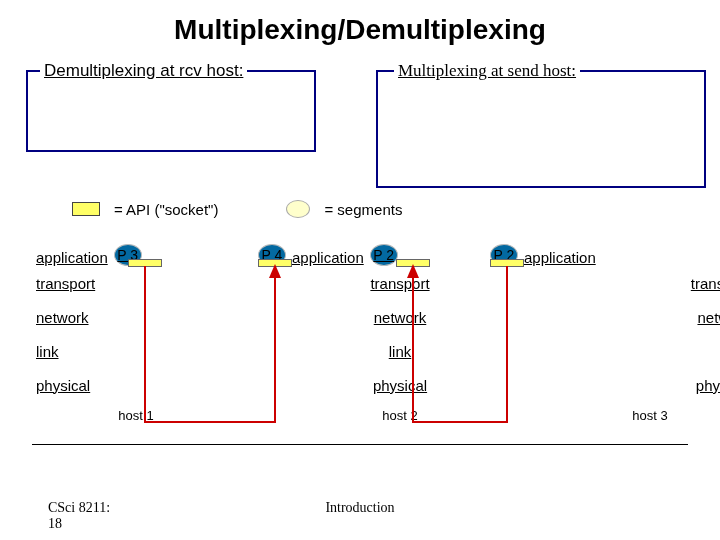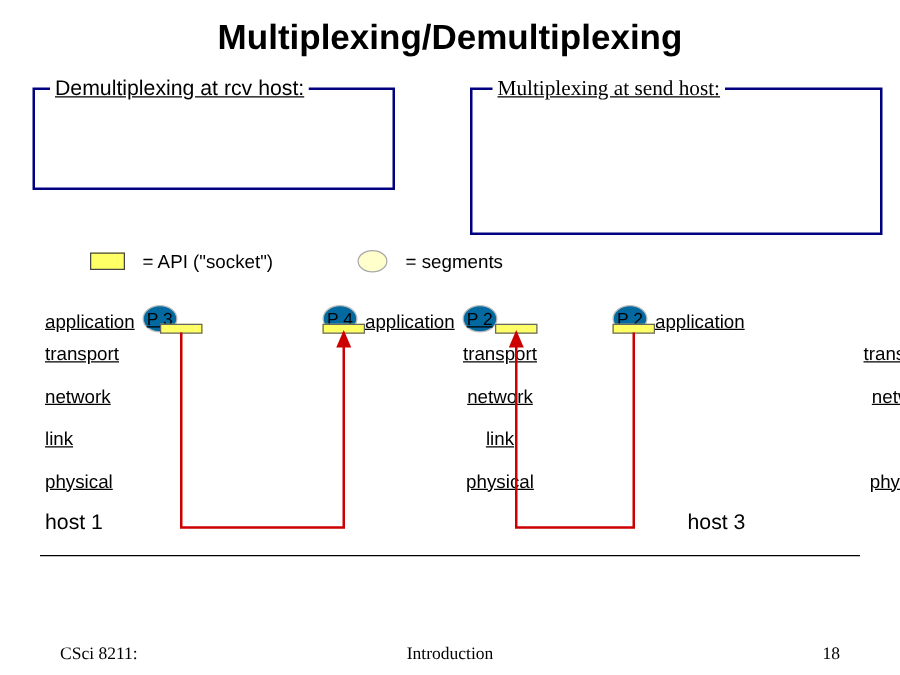--- a/index.html
+++ b/index.html
@@ -63,21 +63,21 @@
     display: inline-block;
   }
 
   
   .stack {
     position: absolute;
     width: 200px;
     font-size: 15px;
   }
   .stack div.layer { height: 34px; display: flex; align-items: center; text-decoration: underline; }
-  .stack .hostlabel { text-align: left; font-size: 17px; margin-top: 6px; text-decoration: none; }
+  .stack .hostlabel { text-align: center; font-size: 13px; margin-top: 6px; text-decoration: none; }
   .stack-left   { left: 36px;  top: 180px; }
   .stack-mid    { left: 300px; top: 180px; }
   .stack-right  { left: 550px; top: 180px; text-align: left; }
   .stack-right div.layer { justify-content: flex-end; }
   .stack-mid div.layer   { justify-content: center; }
 
   .app-row { position: absolute; top: 180px; display: flex; align-items: flex-end; gap: 6px; height: 34px; }
   .app-row .alabel { font-size: 15px; text-decoration: underline; }
   .proc {
     width: 28px; height: 22px; border-radius: 50%;
@@ -93,20 +93,21 @@
   
   svg.arrows { position: absolute; left:0; top:0; width:720px; height:430px; pointer-events:none; }
 
   .hr { position:absolute; left:32px; right:32px; top:392px; border-top:1px solid #000; }
 
   .footer {
     position: absolute; bottom: 8px; left: 0; right: 0;
     display: flex; justify-content: space-between;
     font-size: 14px; padding: 0 48px;
     font-family: "Times New Roman", serif;
+    flex-direction: column;
   }
   .footer .mid { position:absolute; left:50%; transform:translateX(-50%); }
 </style>
 </head>
 <body>
 
 <div class="title">Multiplexing/Demultiplexing</div>
 
 <div class="content">
 
@@ -154,20 +155,21 @@
     <div class="layer">physical</div>
     <div class="hostlabel">host 1</div>
   </div>
 
   <div class="stack stack-mid">
     <div class="layer" style="visibility:hidden">.</div>
     <div class="layer">transport</div>
     <div class="layer">network</div>
     <div class="layer">link</div>
     <div class="layer">physical</div>
+    <div class="hostlabel">host 2</div>
   </div>
 
   <div class="stack stack-right">
     <div class="layer" style="visibility:hidden">.</div>
     <div class="layer">transport</div>
     <div class="layer">network</div>
     <div class="layer">link</div>
     <div class="layer">physical</div>
     <div class="hostlabel">host 3</div>
   </div>

